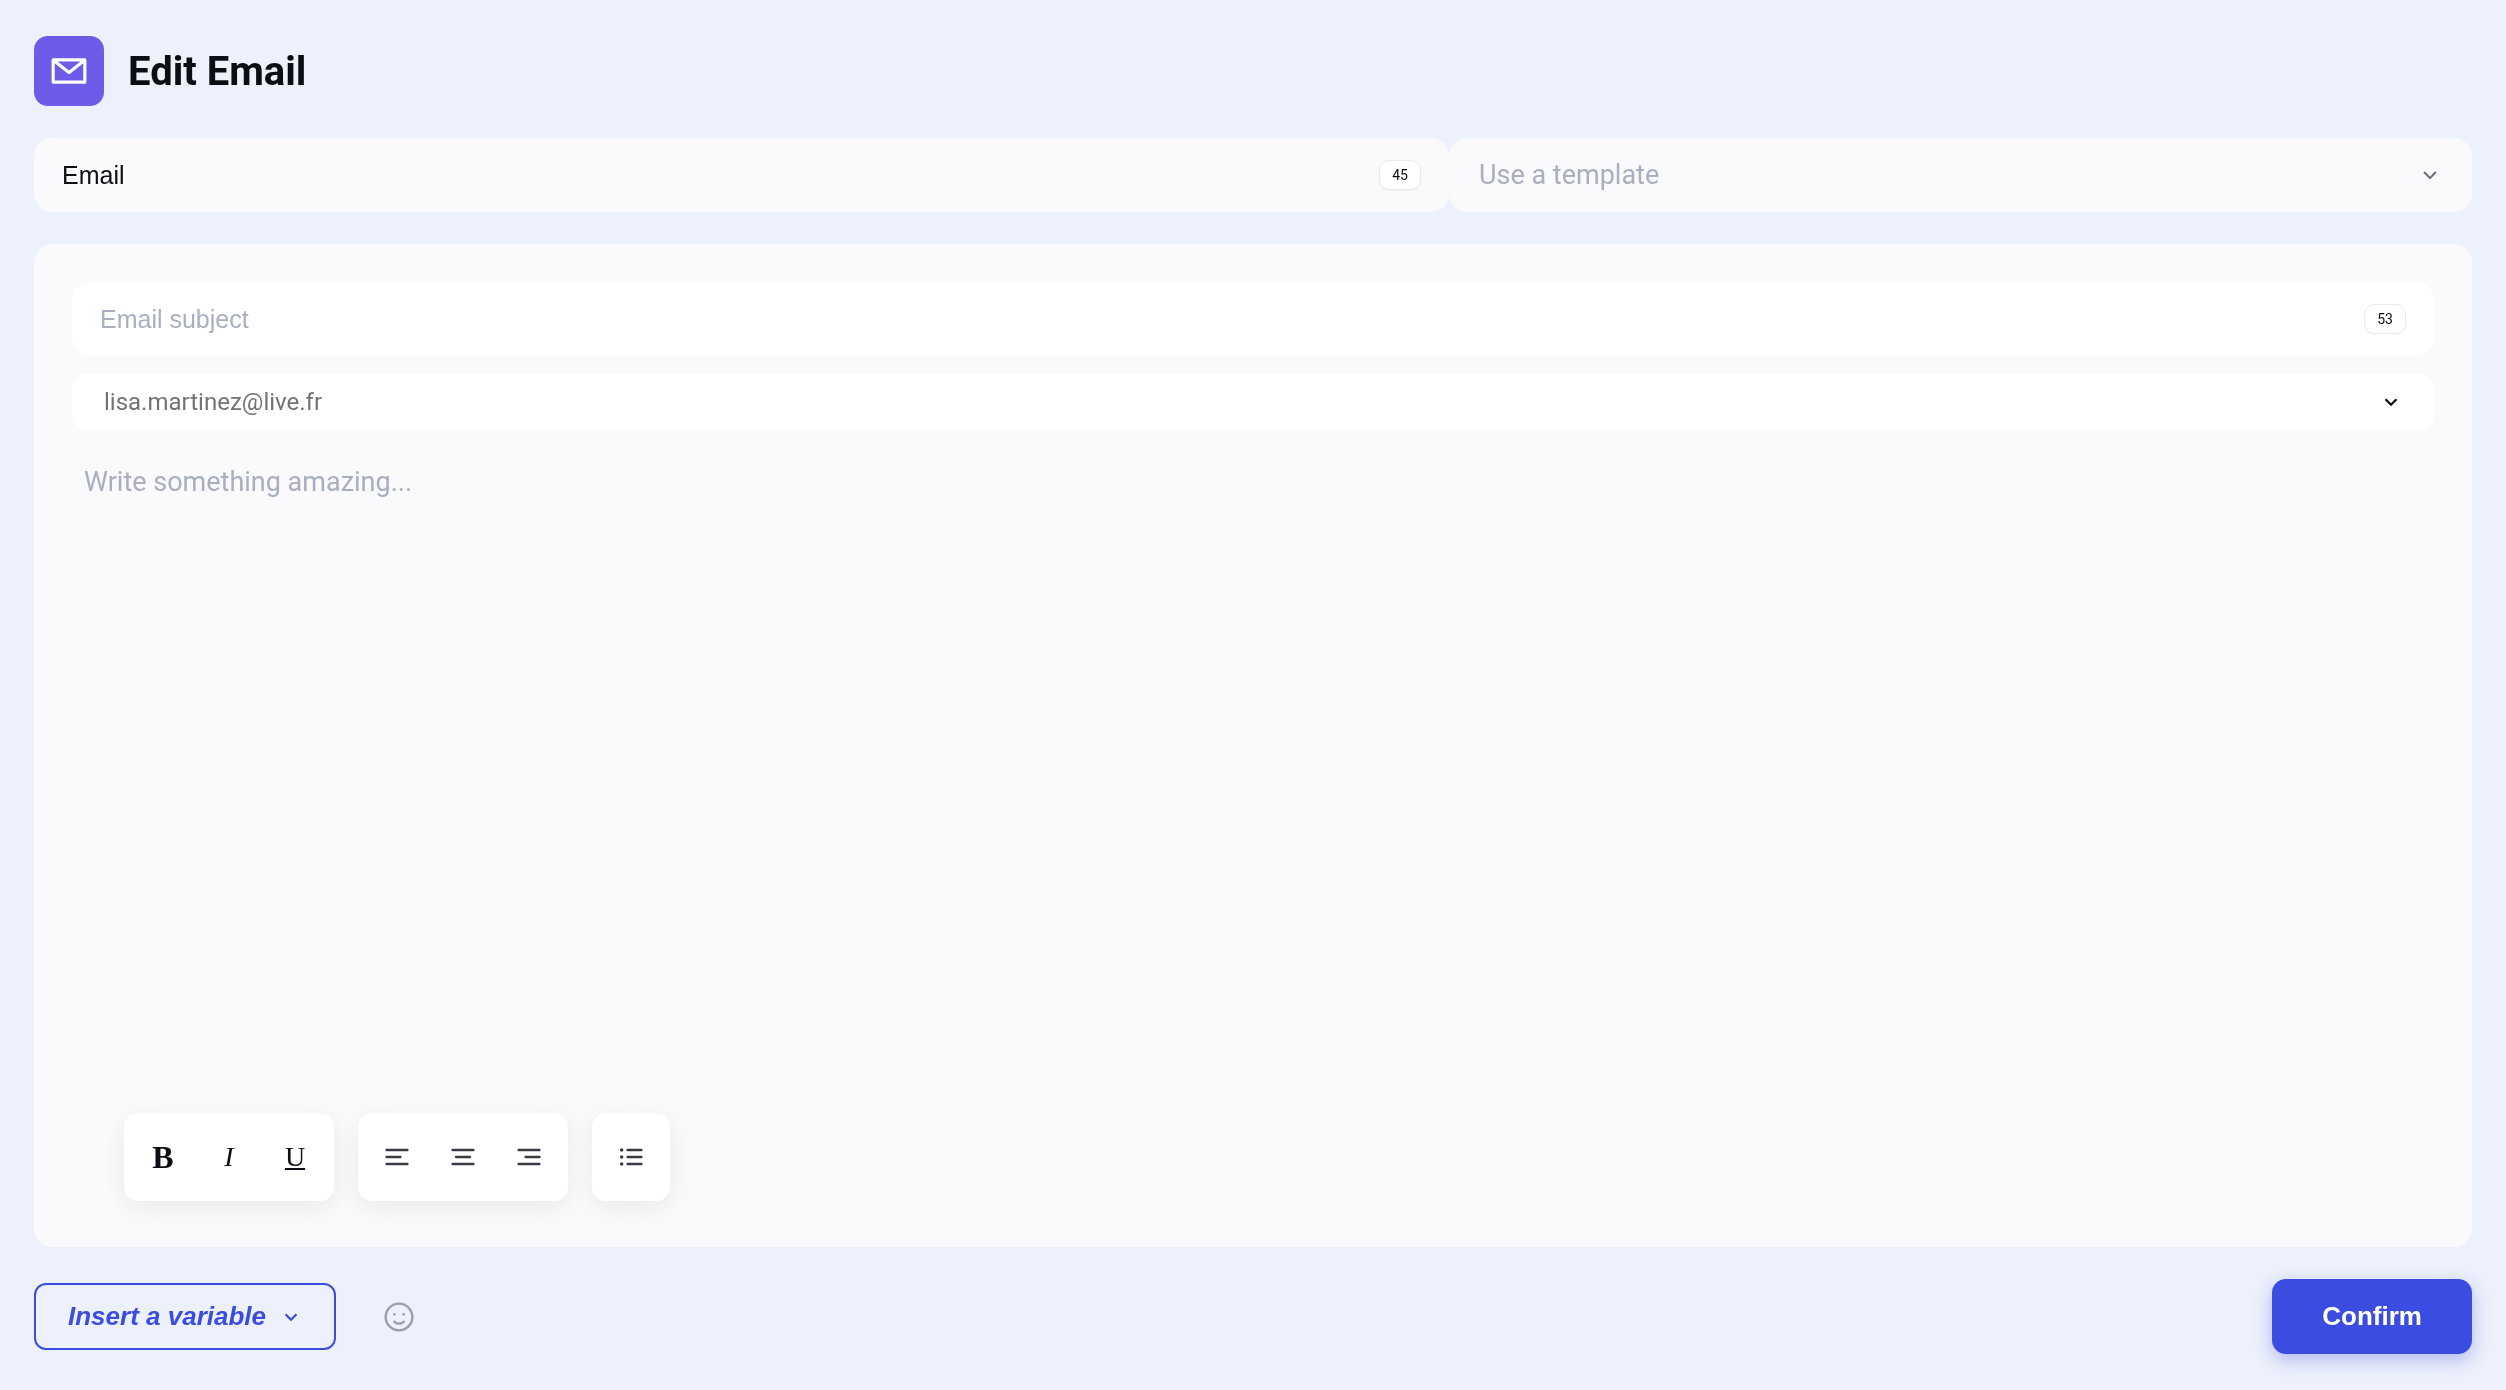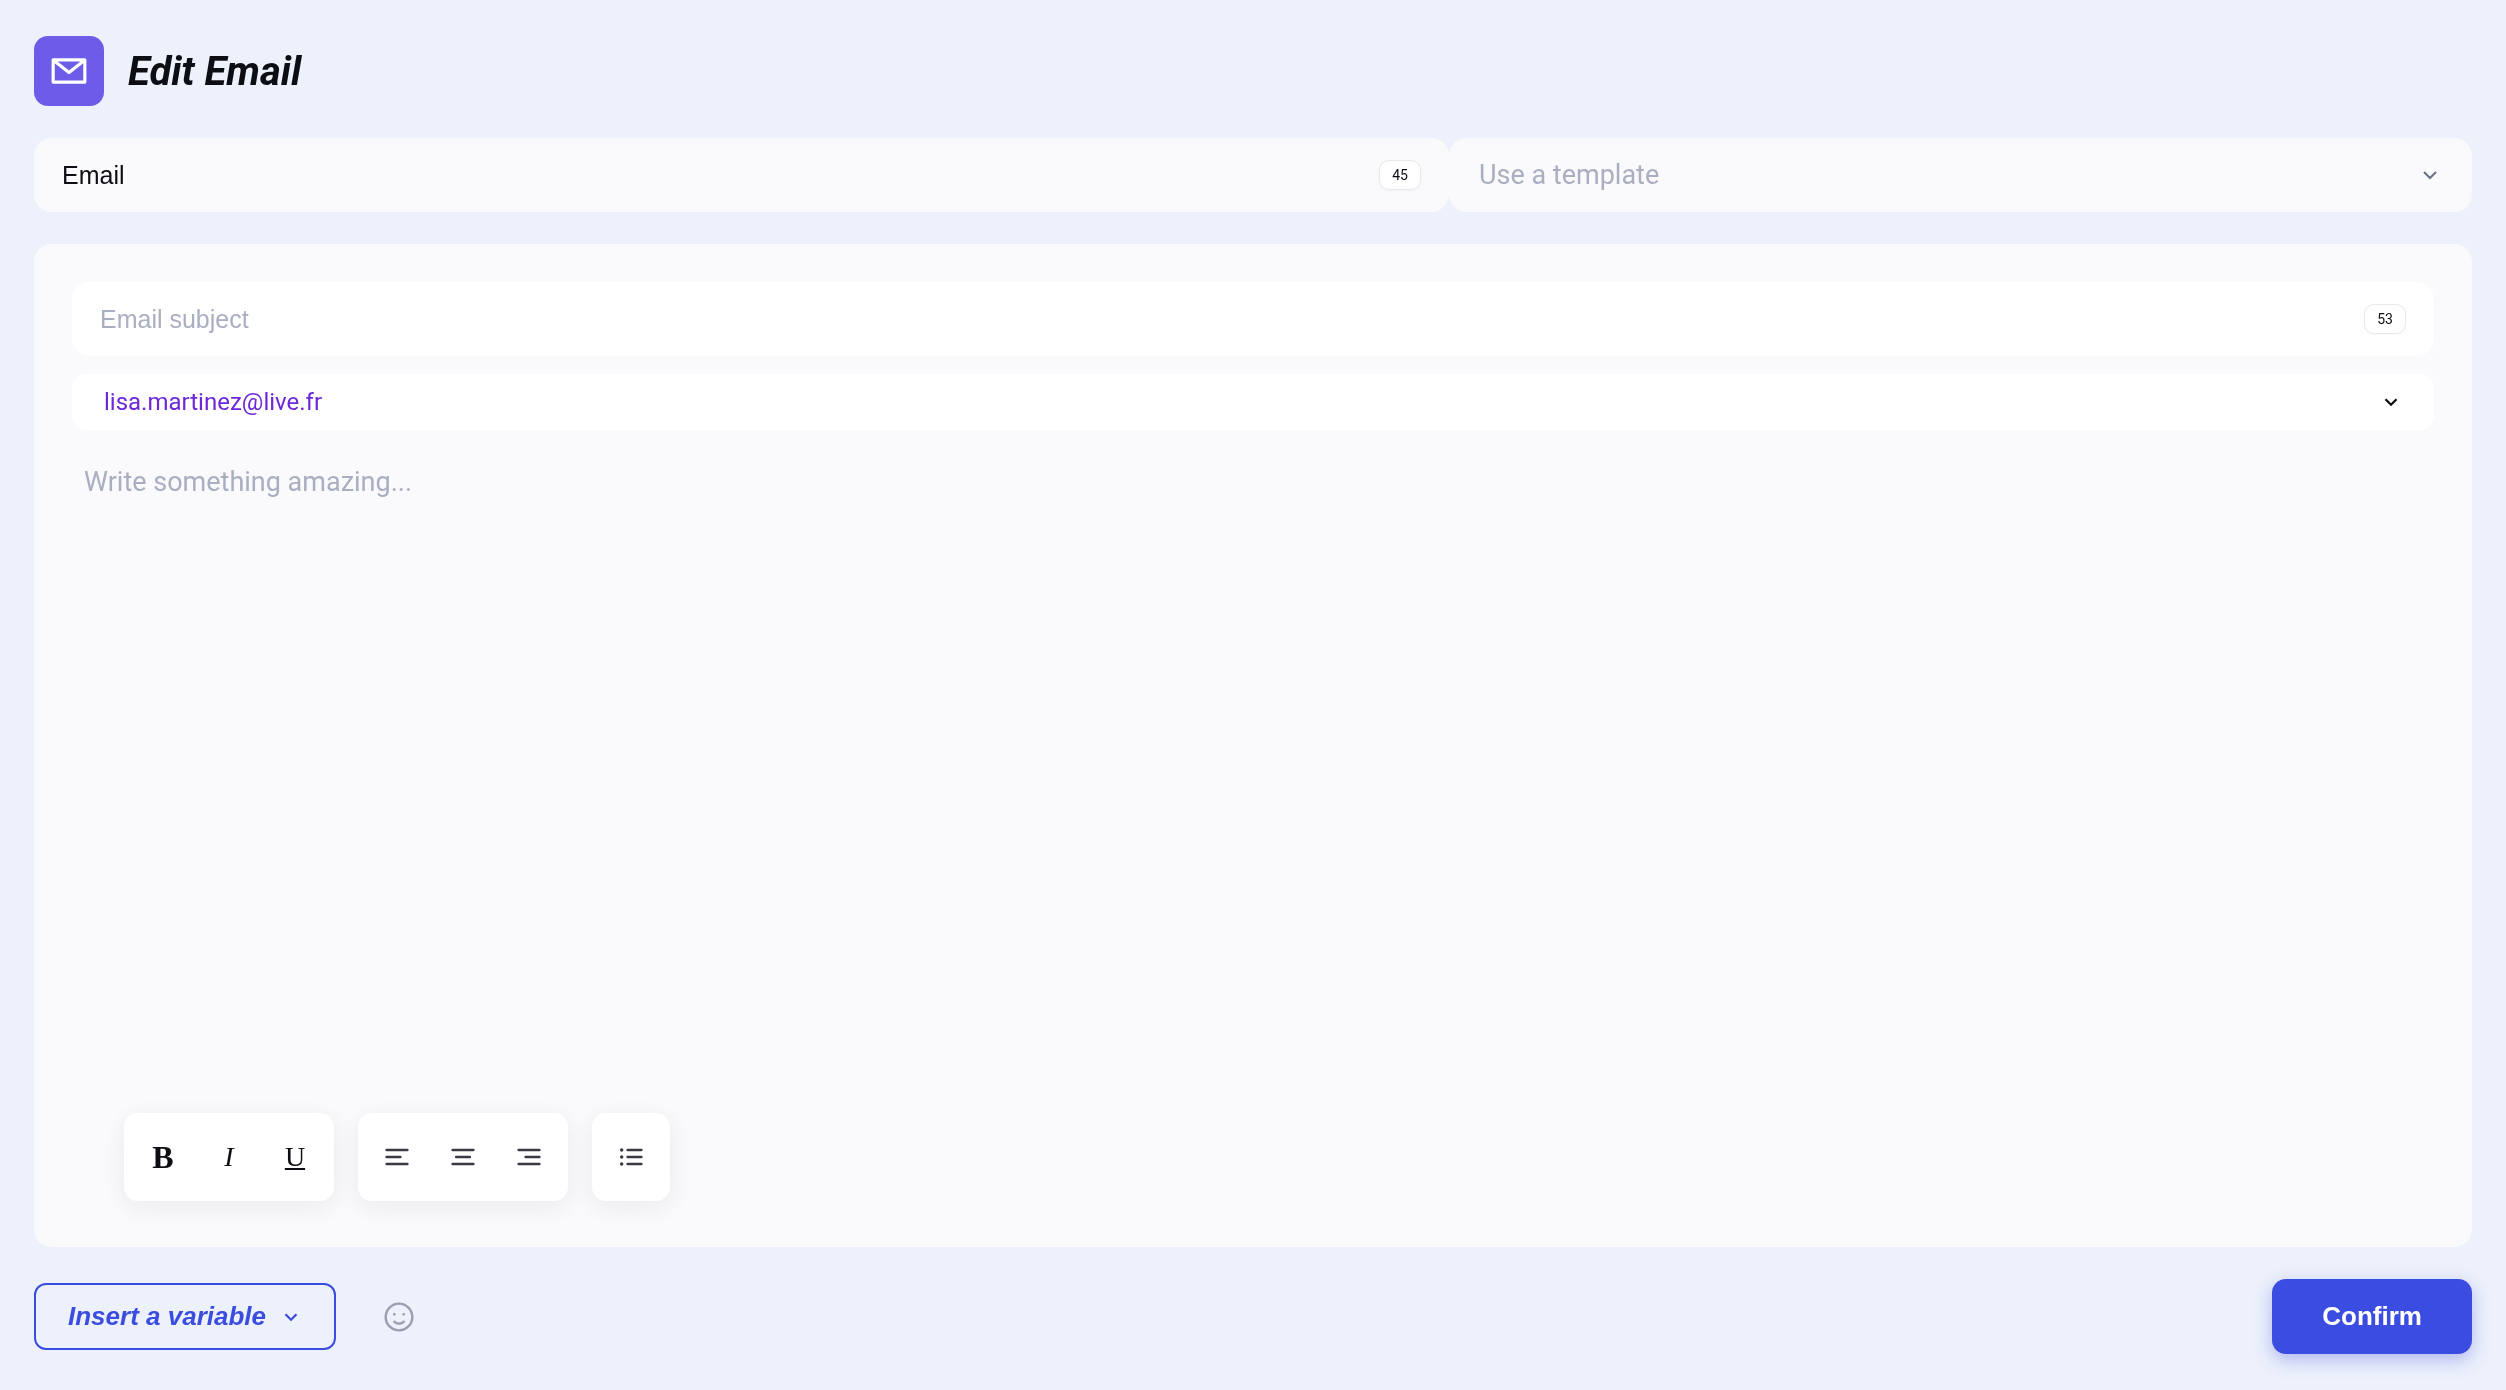--- a/index.html
+++ b/index.html
@@ -31,21 +31,20 @@
       border-radius: 14px;
       display: flex;
       align-items: center;
       justify-content: center;
     }
     .app-icon svg { width: 38px; height: 38px; fill: #fff; }
     .page-title {
       font-size: 40px;
       font-weight: 700;
       color: #0d0d14;
-      font-style: italic;
     }
     
     .row1 {
       display: flex;
     }
     .email-title-card {
       flex: 0 0 1415px;
       background: #fafafc;
       border-radius: 18px;
       padding: 22px 28px;
@@ -123,21 +122,21 @@
     .editor-body::placeholder { color: #a9aec0; }
     .from-card {
       background: #fff;
       border-radius: 14px;
       padding: 14px 32px;
       display: flex;
       align-items: center;
       justify-content: space-between;
       cursor: pointer;
     }
-    .from-text { font-size: 24px; color: #6d28d9; }
+    .from-text { font-size: 24px; color: #737373; }
     .from-chevron {
       width: 22px;
       height: 22px;
       stroke: #0d0d14;
       fill: none;
       stroke-width: 2.5;
     }
     .editor-body {
       flex: 1;
       border: none;

